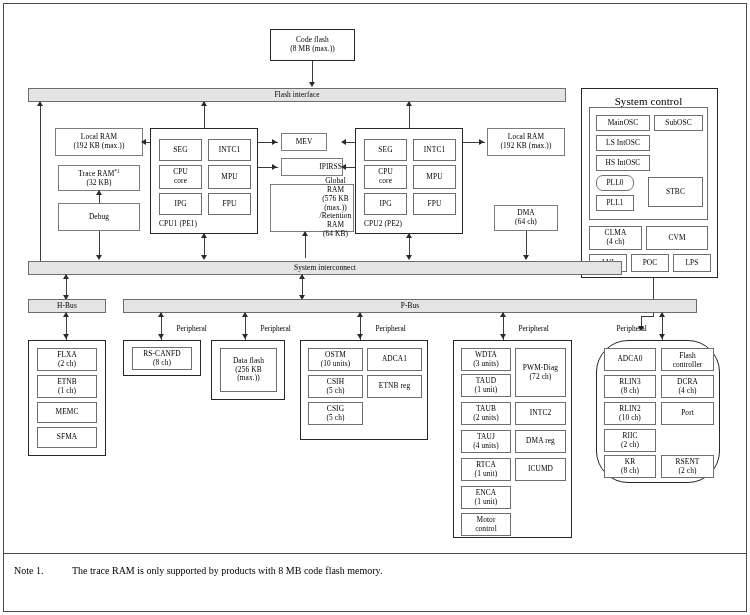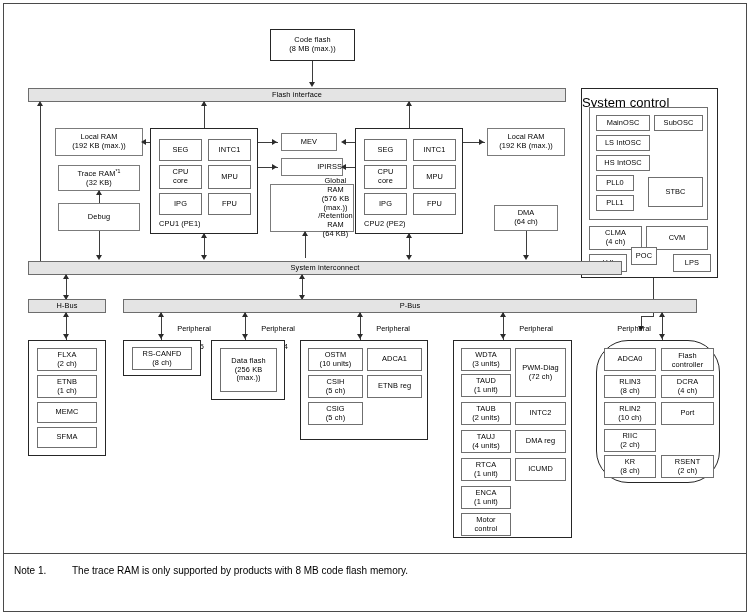--- a/index.html
+++ b/index.html
@@ -1,30 +1,30 @@
 <!DOCTYPE html>
 <html><head>
 <meta charset="utf-8">
 <style>
   html,body{margin:0;padding:0;background:#ffffff;}
   body{font-family:"Liberation Sans","DejaVu Sans",sans-serif;}
-  #page{position:relative;width:750px;height:615px;background:#fff;overflow:hidden;}
+  #page{position:relative;width:750px;height:615px;background:#fff;overflow:hidden;font-family:Liberation Serif, serif;}
   #frame{position:absolute;left:3px;top:3px;width:744px;height:609px;border:1px solid #4a4a4a;box-sizing:border-box;}
 
   .box{position:absolute;box-sizing:border-box;border:1px solid #7b7b7b;background:#fff;
        display:flex;align-items:center;justify-content:center;text-align:center;
        font-size:7.4px;line-height:1.18;color:#000;letter-spacing:.1px;}
   .box.thick{border:1.6px solid #262626;}
   .box.group{border:1.6px solid #262626;background:#fff;display:block;}
   .box.bar{background:#e4e4e4;border:1px solid #6d6d6d;justify-content:center;}
   .inner{position:absolute;box-sizing:border-box;border:1px solid #6f6f6f;background:#fff;
          display:flex;align-items:center;justify-content:center;text-align:center;
          font-size:7.4px;line-height:1.2;color:#000;}
   .lbl{position:absolute;font-size:7.4px;line-height:1.2;color:#000;white-space:pre;}
-  .ttl{position:absolute;font-size:13px;color:#000;text-align:left;}
+  .ttl{position:absolute;font-size:11px;color:#000;text-align:center;}
 
   .ln{position:absolute;background:#3d3d3d;}
   .vln{width:1px;}
   .hln{height:1px;}
   .ar{position:absolute;width:0;height:0;}
   .ar-up{border-left:3.5px solid transparent;border-right:3.5px solid transparent;border-bottom:5.5px solid #2b2b2b;}
   .ar-dn{border-left:3.5px solid transparent;border-right:3.5px solid transparent;border-top:5.5px solid #2b2b2b;}
   .ar-lf{border-top:3.5px solid transparent;border-bottom:3.5px solid transparent;border-right:5.5px solid #2b2b2b;}
   .ar-rt{border-top:3.5px solid transparent;border-bottom:3.5px solid transparent;border-left:5.5px solid #2b2b2b;}
 
@@ -109,21 +109,21 @@
 
   <div class="ln hln" style="left:143px;top:142px;width:7px;"></div>
   <div class="ar ar-lf" style="left:141px;top:138.5px;"></div>
 
   <div class="ln hln" style="left:258px;top:142px;width:20px;"></div>
   <div class="ar ar-rt" style="left:272px;top:138.5px;"></div>
 
   <div class="ln hln" style="left:258px;top:167px;width:20px;"></div>
   <div class="ar ar-rt" style="left:272px;top:163.5px;"></div>
 
-  <div class="box" style="left:281px;top:133px;width:56px;height:18px;">
+  <div class="box" style="left:281px;top:133px;width:46px;height:18px;">
     <span>MEV</span>
   </div>
   <div class="box" style="left:281px;top:158px;width:62px;height:18px;justify-content:flex-end;">
     <span>IPIRSS</span>
   </div>
   <div class="box" style="left:270px;top:184px;width:84px;height:48px;padding-left:47px;">
     <div>
       <span>Global RAM</span><br>
       <span>(576 KB (max.))</span><br>
       <span>/Retention RAM</span><br>
@@ -192,21 +192,21 @@
         </div>
       <div class="inner" style="left:64px;top:7px;width:49px;height:16px;">
           <span>SubOSC</span>
         </div>
       <div class="inner" style="left:6px;top:27px;width:54px;height:16px;">
           <span>LS IntOSC</span>
         </div>
       <div class="inner" style="left:6px;top:47px;width:54px;height:16px;">
           <span>HS IntOSC</span>
         </div>
-      <div class="inner" style="left:6px;top:67px;width:38px;height:16px;">
+      <div class="inner" style="left:6px;top:67px;width:38px;height:16px;border-radius:7px;">
           <span>PLL0</span>
         </div>
       <div class="inner" style="left:6px;top:87px;width:38px;height:16px;">
           <span>PLL1</span>
         </div>
       <div class="inner" style="left:58px;top:69px;width:55px;height:30px;">
           <span>STBC</span>
         </div>
     </div>
     <div class="inner" style="left:7px;top:137px;width:53px;height:24px;">
@@ -214,21 +214,21 @@
         <span>CLMA</span><br>
         <span>(4 ch)</span>
       </div>
     </div>
     <div class="inner" style="left:64px;top:137px;width:62px;height:24px;">
         <span>CVM</span>
       </div>
     <div class="inner" style="left:7px;top:165px;width:38px;height:18px;">
         <span>LVI</span>
       </div>
-    <div class="inner" style="left:49px;top:158px;width:26px;height:18px;">
+    <div class="inner" style="left:49px;top:165px;width:38px;height:18px;">
         <span>POC</span>
       </div>
     <div class="inner" style="left:91px;top:165px;width:38px;height:18px;">
         <span>LPS</span>
       </div>
   </div>
 
   <div class="ln vln" style="left:653px;top:278px;height:38px;"></div>
   <div class="ln hln" style="left:641px;top:316px;width:13px;"></div>
   <div class="ln vln" style="left:641px;top:316px;height:14px;"></div>

